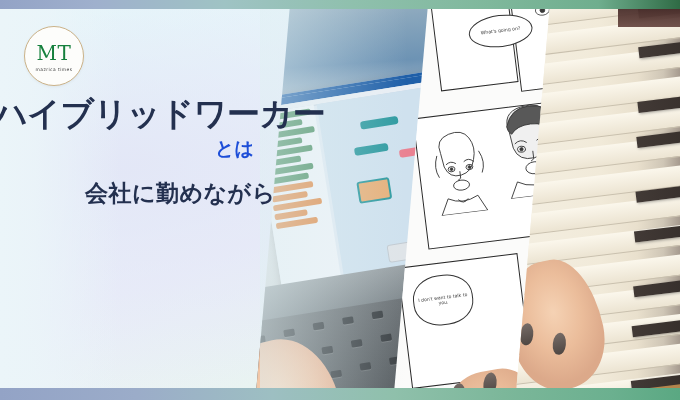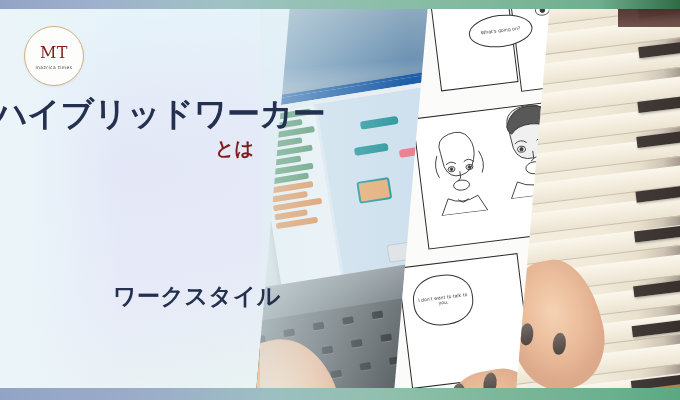--- a/index.html
+++ b/index.html
@@ -133,34 +133,34 @@
 
   
   .content{position:absolute;left:0;top:0;width:330px;height:400px;z-index:30;}
 
   .logo{
     position:absolute;left:24px;top:26px;width:58px;height:58px;border-radius:50%;
     background:#fdfdfb;border:1.6px solid #cbb288;
     display:flex;flex-direction:column;align-items:center;justify-content:center;
     box-shadow:0 1px 3px rgba(0,0,0,.05);
   }
-  .logo .mark{font-family:"DejaVu Serif",serif;font-size:16px;letter-spacing:.5px;
-    color:#7f1d1d;line-height:1;margin-top:2px;font-weight:400;}
+  .logo .mark{font-family:"DejaVu Serif",serif;font-size:20px;letter-spacing:.5px;
+    color:#15803d;line-height:1;margin-top:2px;font-weight:400;}
   .logo .sub{font-size:4.4px;letter-spacing:.45px;color:#3b3b3b;margin-top:4px;
     font-family:"DejaVu Sans",sans-serif;}
 
   .headline{
     position:absolute;left:-6px;top:92px;width:330px;
     font-family:"DejaVu Sans","Liberation Sans",sans-serif;
     font-weight:700;font-size:33px;letter-spacing:-0.5px;
     color:#23304f;white-space:nowrap;
   }
   .toha{
     position:absolute;left:215px;top:136px;
-    font-family:Liberation Mono, monospace;font-weight:700;font-size:19px;color:#7f1d1d;
+    font-family:Liberation Mono, monospace;font-weight:700;font-size:19px;color:#1d4ed8;
   }
   .l2{
     position:absolute;left:85px;top:178px;
     font-family:"DejaVu Sans",sans-serif;font-weight:700;font-size:23px;color:#23304f;
     white-space:nowrap;letter-spacing:.5px;
   }
   .l3{
     position:absolute;left:14px;top:222px;white-space:nowrap;
     font-family:"DejaVu Sans",sans-serif;font-weight:700;color:#23304f;
   }
@@ -363,21 +363,21 @@
   <div class="content">
 
     <div class="logo">
       <div class="mark">MT</div>
       <div class="sub">mazrica times</div>
     </div>
 
     <div class="headline">ハイブリッドワーカー</div>
     <div class="toha">とは</div>
 
-
-
-    <div class="l4">ワークスタイル</div>
+    <div class="l2">会社に勤めながら</div>
+
+
   </div>
 
   <div class="band top"></div>
   <div class="band-dark"></div>
   <div class="band bottom"></div>
 </div>
 
 </body></html>

